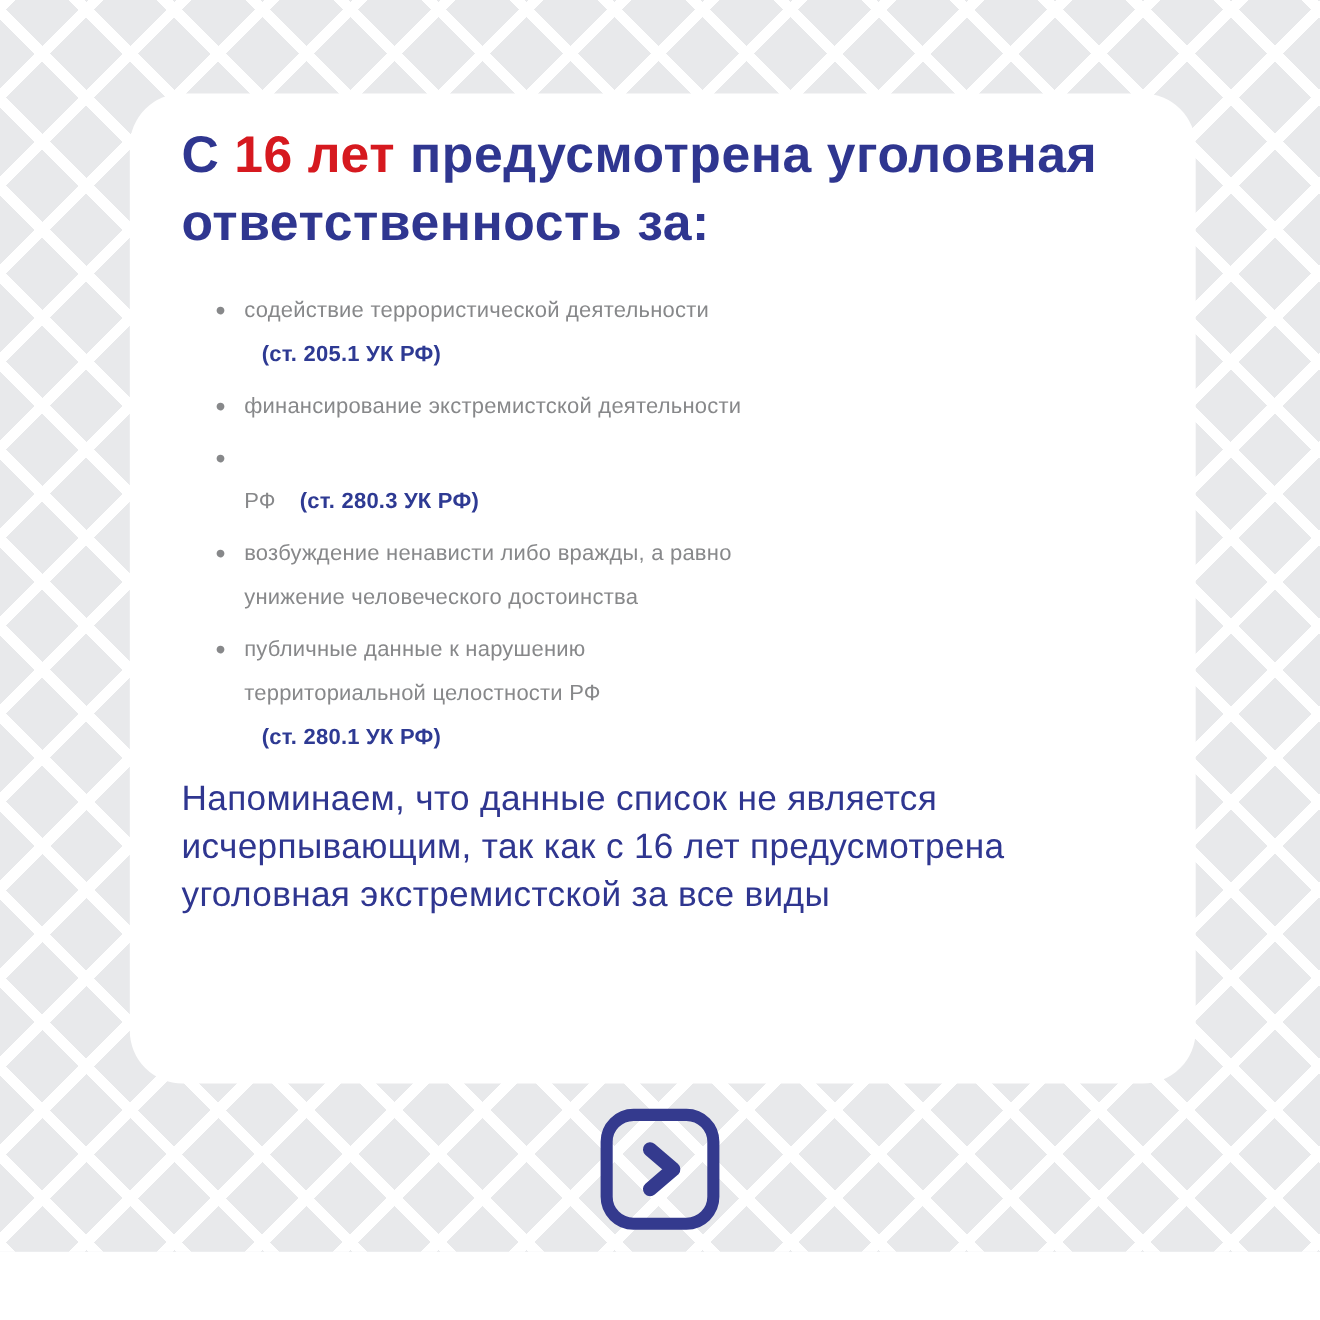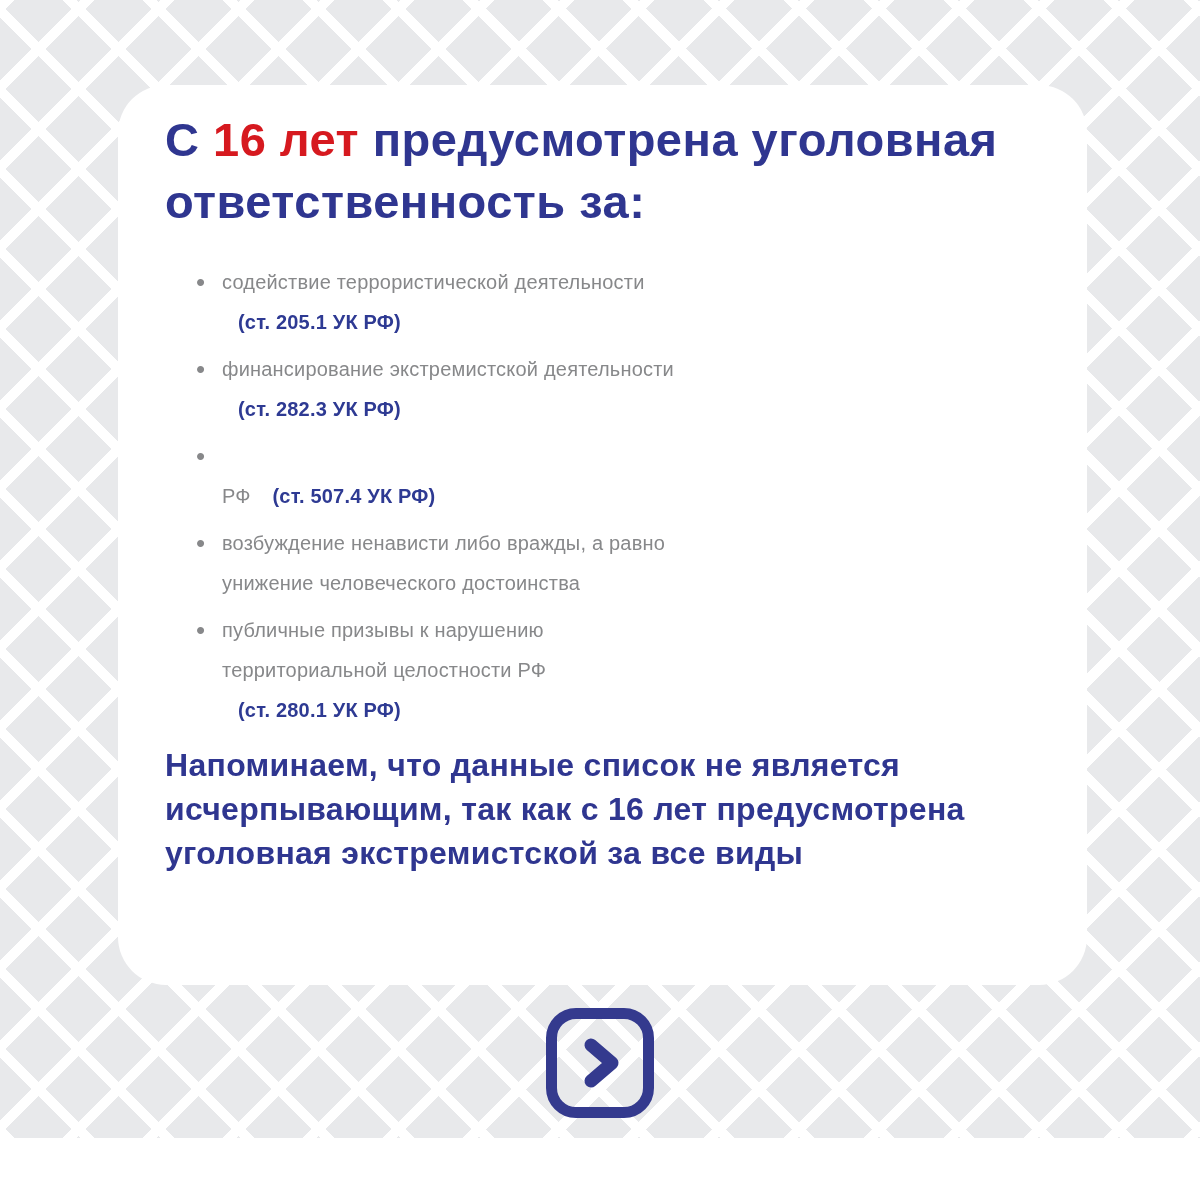--- a/index.html
+++ b/index.html
@@ -66,21 +66,21 @@
   }
   .seg-article {
     font-weight: bold;
     color: #2e3a93;
     margin-left: 16px;
   }
 
   .note {
     margin-top: 13px;
     font-size: 32px;
-    font-weight: bold;
+    font-weight: normal;
     line-height: 44px;
     color: #2f3690;
     letter-spacing: 0.3px;
   }
 
   .next-btn {
     position: absolute;
     left: 546px;
     top: 1008px;
     width: 108px;
@@ -104,33 +104,33 @@
 
     <h1 class="title"><span>С</span> <span class="highlight">16 лет</span> <span>предусмотрена уголовная</span><br><span>ответственность за:</span></h1>
 
     <ul class="offense-list" id="offense-list">
         <li>
           <span class="bullet-dot">•</span>
           <div class="item-text"><span>содействие террористической деятельности</span><br><span class="seg-article">(ст. 205.1 УК РФ)</span></div>
         </li>
         <li>
           <span class="bullet-dot">•</span>
-          <div class="item-text"><span>финансирование экстремистской деятельности</span><br><span class="seg-article">(ст. 282.3 УК РФ)</span></div>
+          <div class="item-text"><span>финансирование экстремистской деятельности</span><br></div>
         </li>
         <li>
           <span class="bullet-dot">•</span>
-          <div class="item-text"><br><span>РФ</span> <span class="seg-article">(ст. 507.4 УК РФ)</span></div>
+          <div class="item-text"><br><span>РФ</span> <span class="seg-article">(ст. 280.3 УК РФ)</span></div>
         </li>
         <li>
           <span class="bullet-dot">•</span>
           <div class="item-text"><span>возбуждение ненависти либо вражды, а равно</span><br><span>унижение человеческого достоинства</span><br></div>
         </li>
         <li>
           <span class="bullet-dot">•</span>
-          <div class="item-text"><span>публичные призывы к нарушению</span><br><span>территориальной целостности РФ</span><br><span class="seg-article">(ст. 280.1 УК РФ)</span></div>
+          <div class="item-text"><span>публичные данные к нарушению</span><br><span>территориальной целостности РФ</span><br><span class="seg-article">(ст. 280.1 УК РФ)</span></div>
         </li>
       </ul>
 
     <p class="note" id="note"><span>Напоминаем, что данные список не является</span><br><span>исчерпывающим, так как с 16 лет предусмотрена</span><br><span>уголовная экстремистской за все виды</span><br></p>
 
   </div>
 
   <div class="next-btn">
     <svg width="46" height="56" viewBox="0 0 46 56">
       <polyline points="12,10 33,28 12,46" fill="none" stroke="#343a8e" stroke-width="13" stroke-linecap="round" stroke-linejoin="round"></polyline>

